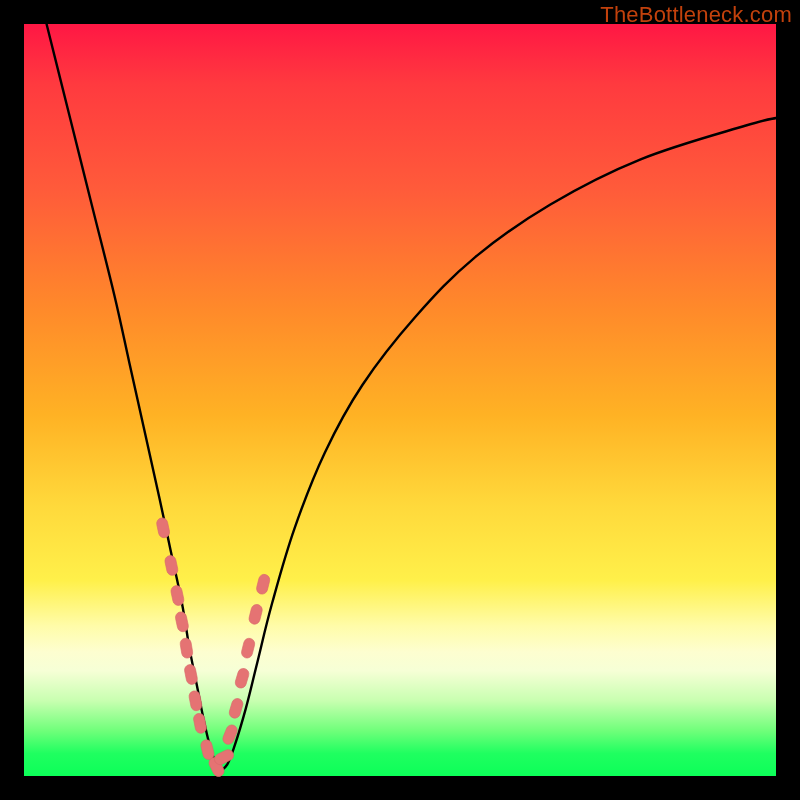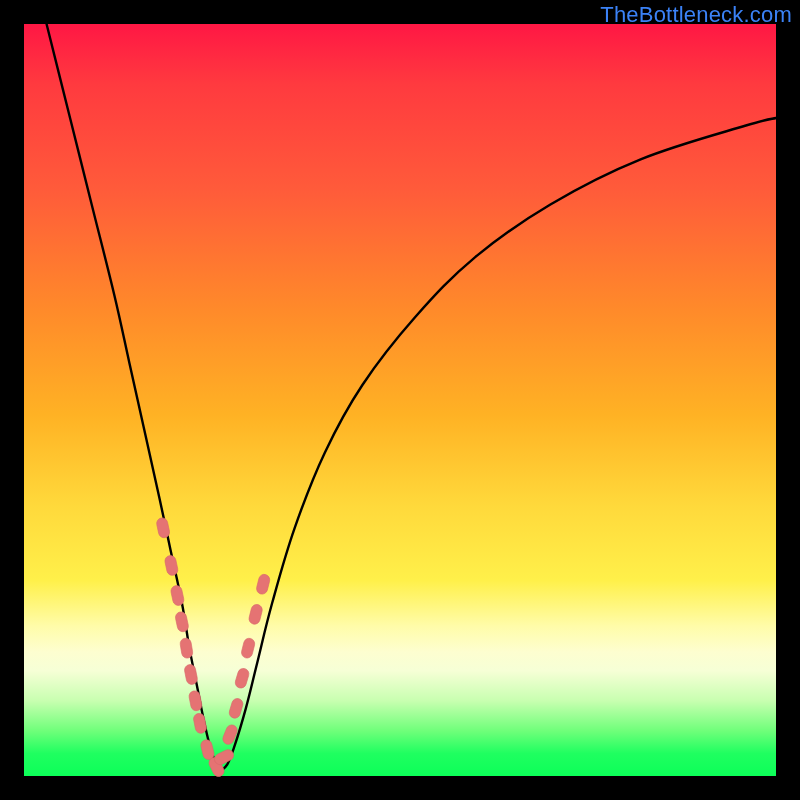--- a/index.html
+++ b/index.html
@@ -39,21 +39,21 @@
       #c8ffb0 90%,
       #6fff7a 94%,
       #1fff60 97%,
       #0cff58 100%
     );
   }
   .watermark {
     position: absolute;
     top: 2px;
     right: 8px;
-    color: #3b82f6;
+    color: #c2410c;
     font-size: 22px;
     letter-spacing: 0.2px;
     user-select: none;
   }
   svg.curve {
     position: absolute;
     top: 0; left: 0;
     width: 752px; height: 752px;
     overflow: visible;
   }

